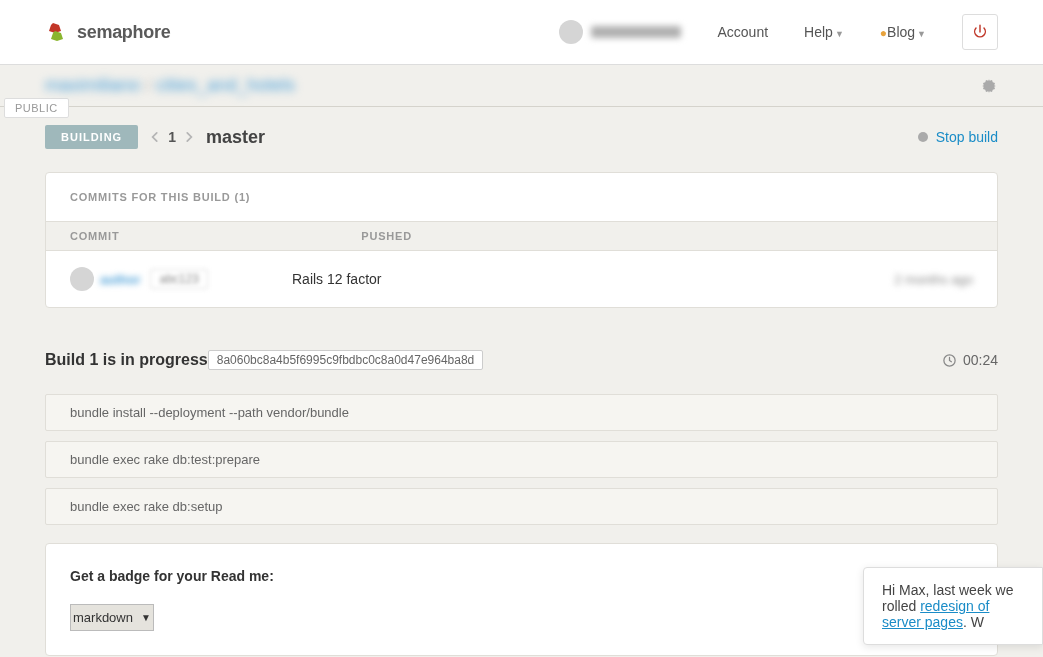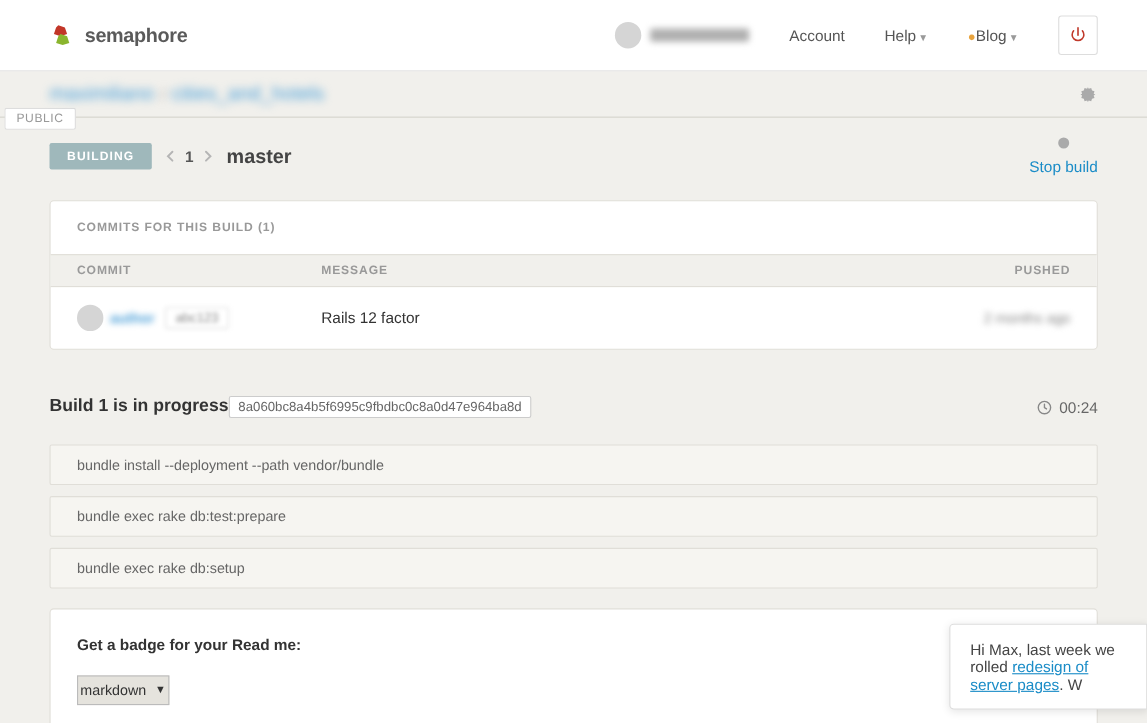--- a/index.html
+++ b/index.html
@@ -22,21 +22,21 @@
 .blur-link { color: #4a9fd8; filter: blur(4px); font-size: 18px; font-weight: 500; }
 .slash { color: #999; margin: 0 6px; filter: blur(4px); }
 .gear-btn { margin-left: auto; color: #999; cursor: pointer; }
 .container { max-width: 953px; margin: 0 auto; padding: 0 0 40px; }
 .breadcrumb-row { display: flex; align-items: center; padding: 18px 0 14px; border-bottom: 1px solid transparent; }
 .building-badge { background: #9fb8bb; color: #fff; padding: 6px 16px; font-size: 11px; font-weight: 700; letter-spacing: 1px; border-radius: 2px; }
 .nav-arrows { display: flex; align-items: center; margin-left: 10px; gap: 2px; }
 .arrow { color: #b5b5b5; cursor: pointer; }
 .build-num { font-size: 14px; font-weight: 700; color: #555; margin: 0 4px; }
 .branch { font-size: 18px; font-weight: 700; color: #444; margin-left: 10px; }
-.stop-row { margin-left: auto; display: flex; align-items: center; gap: 8px; flex-direction: column; }
+.stop-row { margin-left: auto; display: flex; align-items: center; gap: 8px; }
 .gray-dot { width: 10px; height: 10px; border-radius: 50%; background: #aaa; }
 .stop-link { color: #1a8cc7; font-size: 14px; text-decoration: none; }
 .panel { background: #fff; border: 1px solid #e0ded8; border-radius: 4px; margin-top: 8px; }
 .panel-head { padding: 18px 24px; color: #999; font-size: 11px; font-weight: 700; letter-spacing: 0.8px; }
 .table-head { background: #f1f0ec; border-top: 1px solid #e0ded8; border-bottom: 1px solid #e0ded8; padding: 8px 24px; display: flex; color: #999; font-size: 11px; font-weight: 700; letter-spacing: 0.8px; }
 .col-commit { width: 222px; }
 .col-msg { flex: 1; }
 .col-push { width: 120px; text-align: right; }
 .table-row { padding: 16px 24px; display: flex; align-items: center; }
 .commit-user { display: flex; align-items: center; gap: 6px; }
@@ -126,21 +126,20 @@
     <div class="stop-row">
       <span class="gray-dot"></span>
       <a class="stop-link">Stop build</a>
     </div>
   </div>
 
   <div class="panel">
     <div class="panel-head">COMMITS FOR THIS BUILD (1)</div>
     <div class="table-head">
       <div class="col-commit">COMMIT</div>
-      <div class="col-msg">MESSAGE</div>
       <div class="col-push">PUSHED</div>
     </div>
     <div class="table-row">
       <div class="col-commit commit-user">
         <span class="avatar-md"></span>
         <span class="commit-name">author</span>
         <span class="commit-hash">abc123</span>
       </div>
       <div class="msg-cell">Rails 12 factor</div>
       <div class="push-cell">2 months ago</div>

